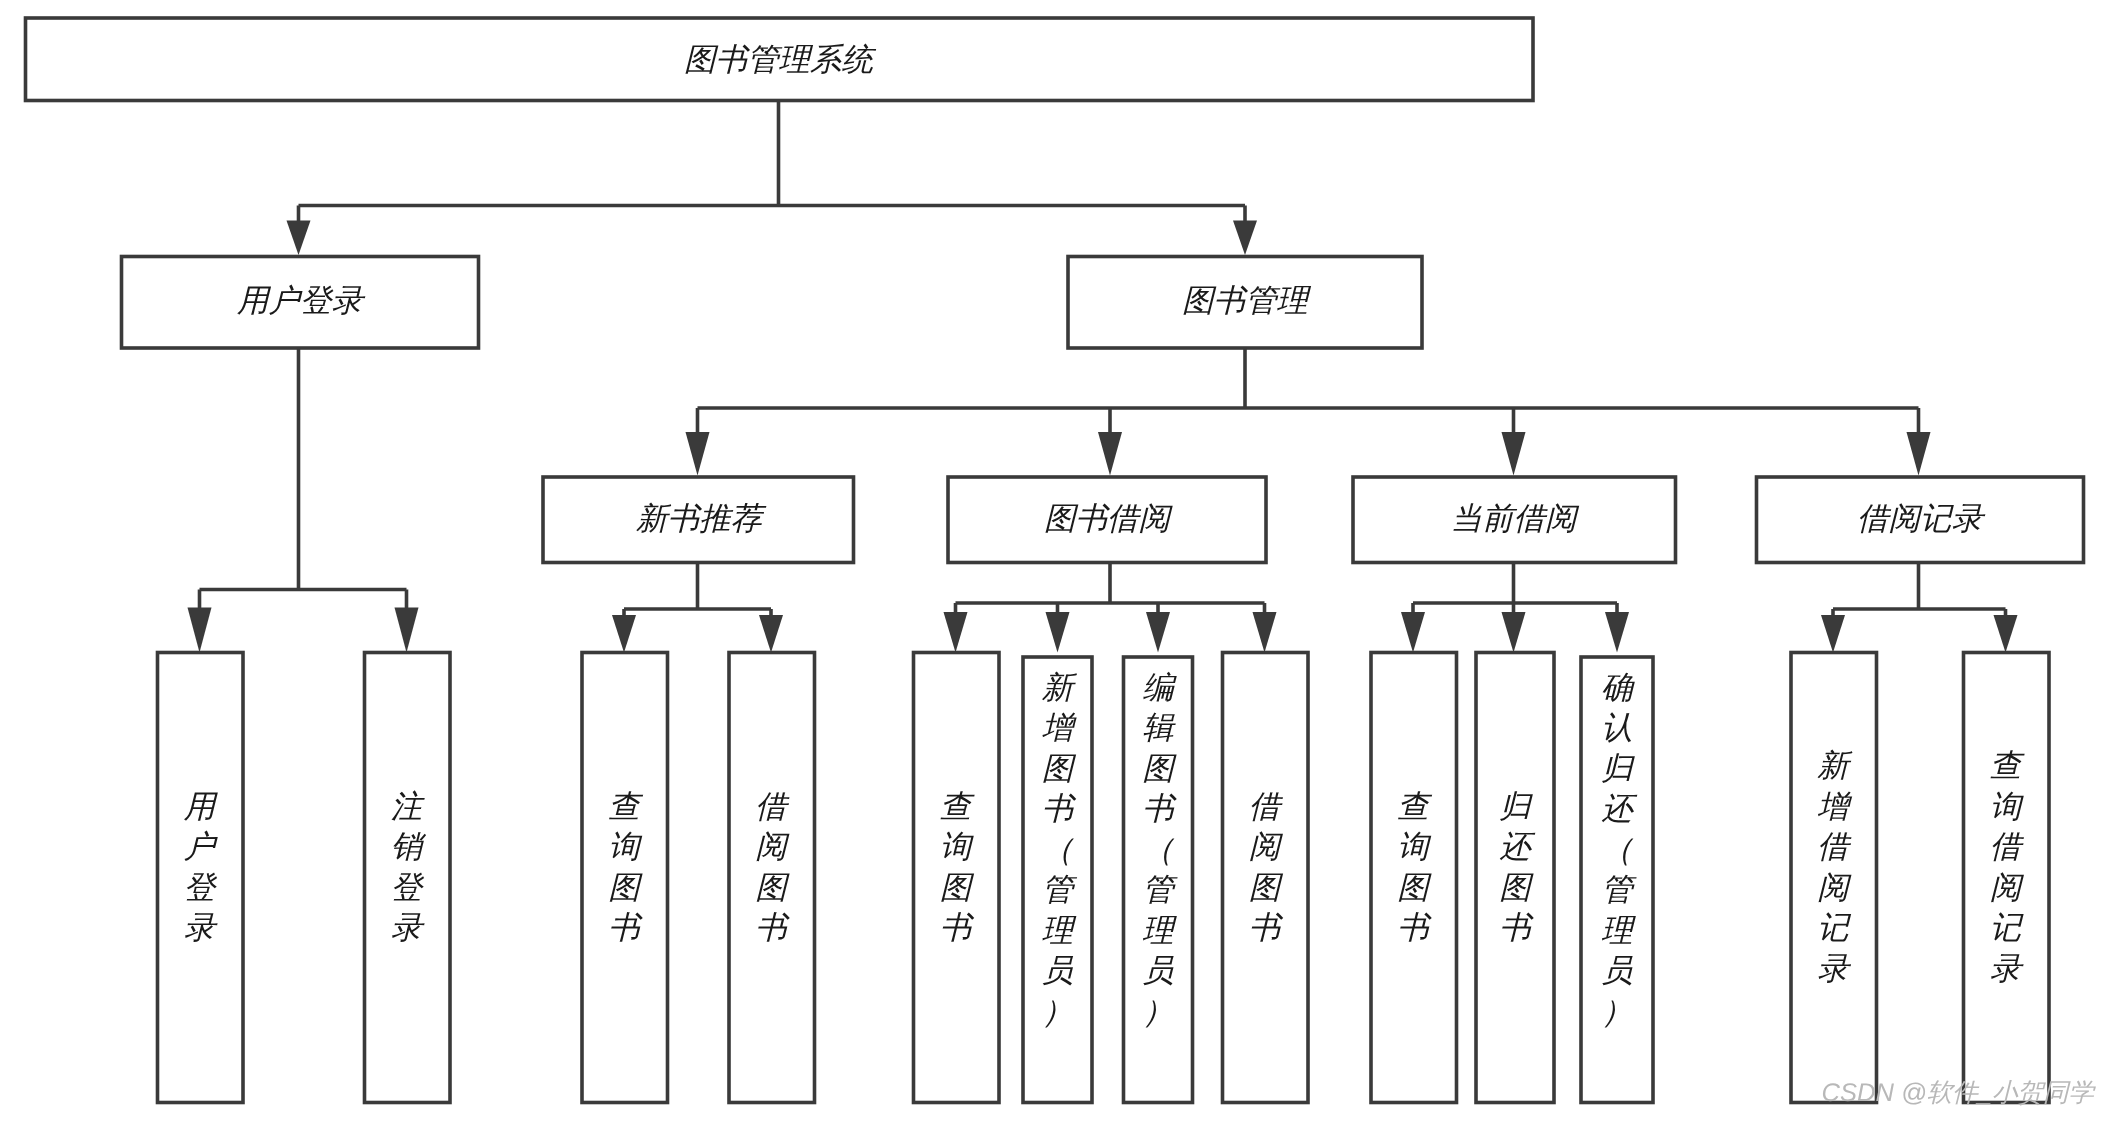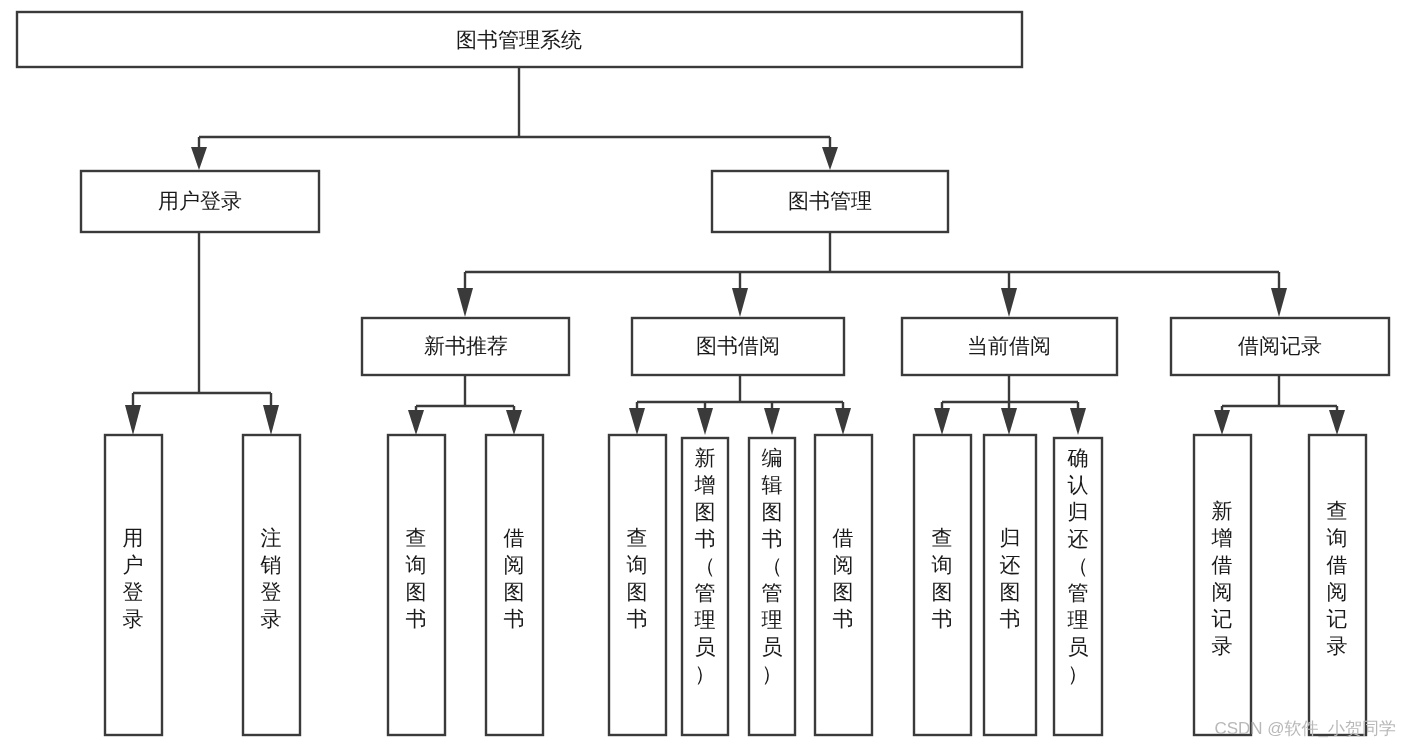--- a/index.html
+++ b/index.html
@@ -10,20 +10,21 @@
   body {
     width: 1405px;
     height: 747px;
     font-family: "Liberation Sans", "DejaVu Sans", sans-serif;
     overflow: hidden;
   }
   #diagram-root {
     position: relative;
     width: 1247px;
     height: 747px;
+    font-style: italic;
   }
   svg#tree-svg {
     position: absolute;
     top: 0;
     left: 0;
     width: 1405px;
     height: 747px;
   }
   .node-box {
     fill: #ffffff;

